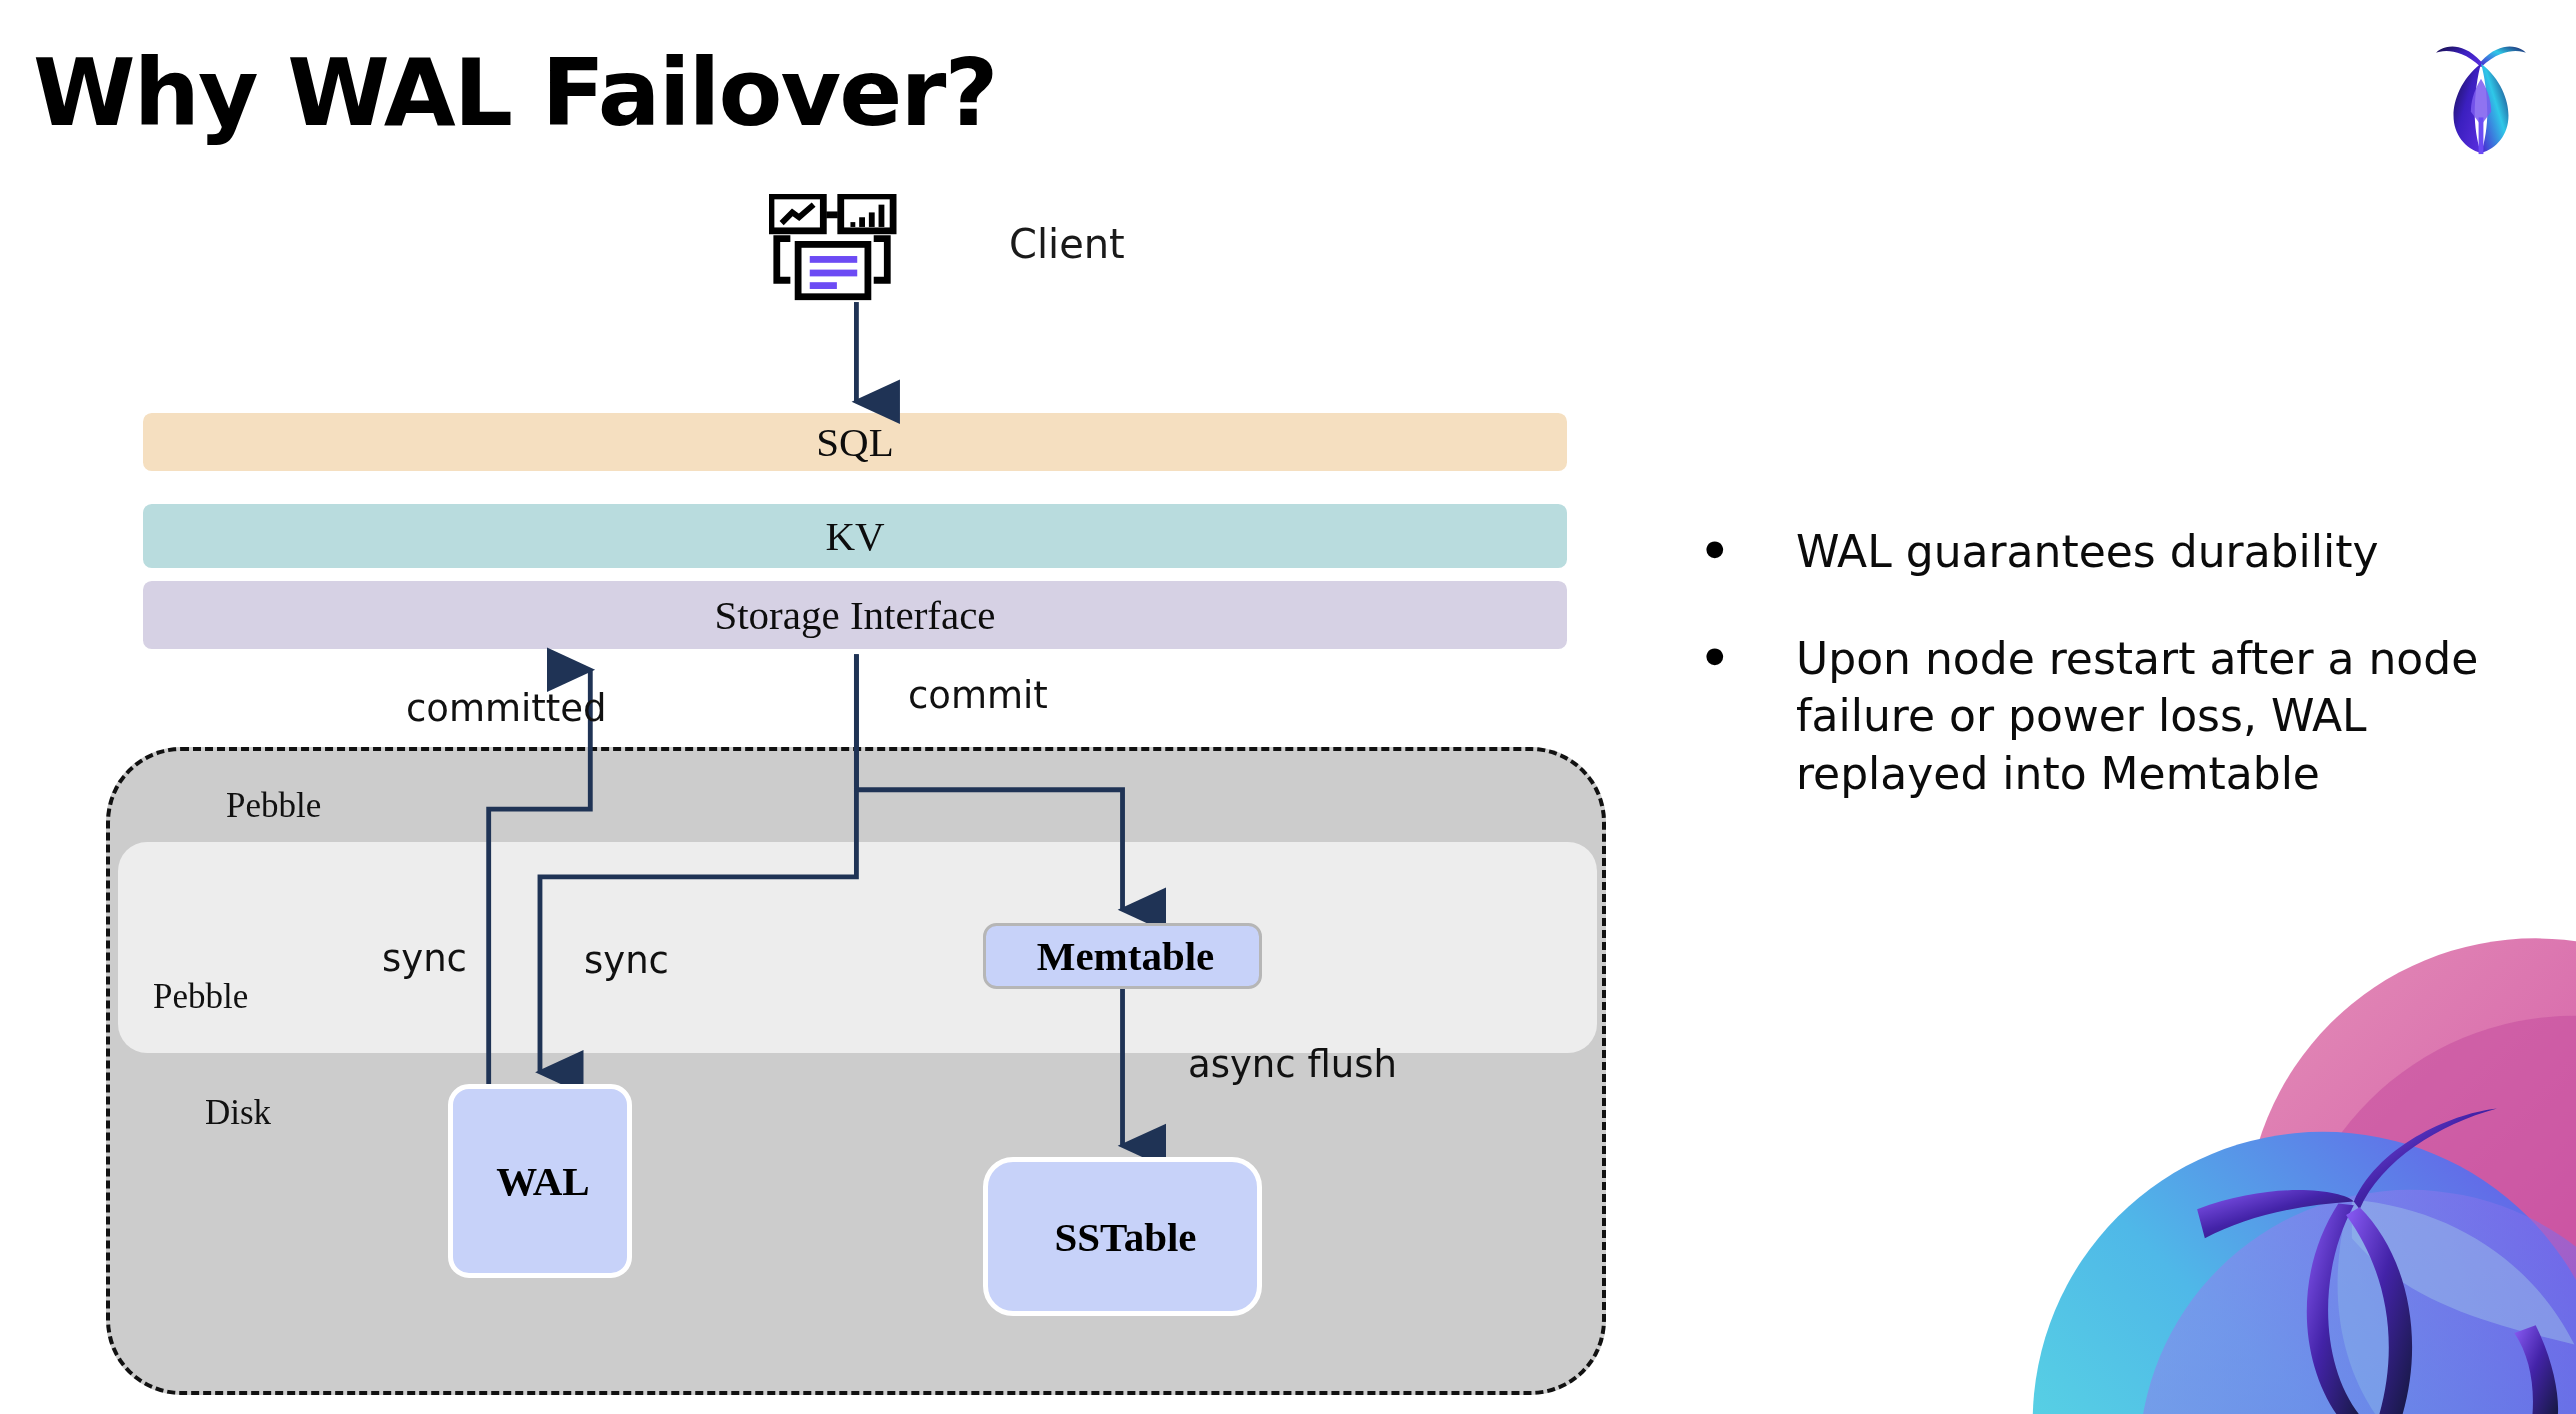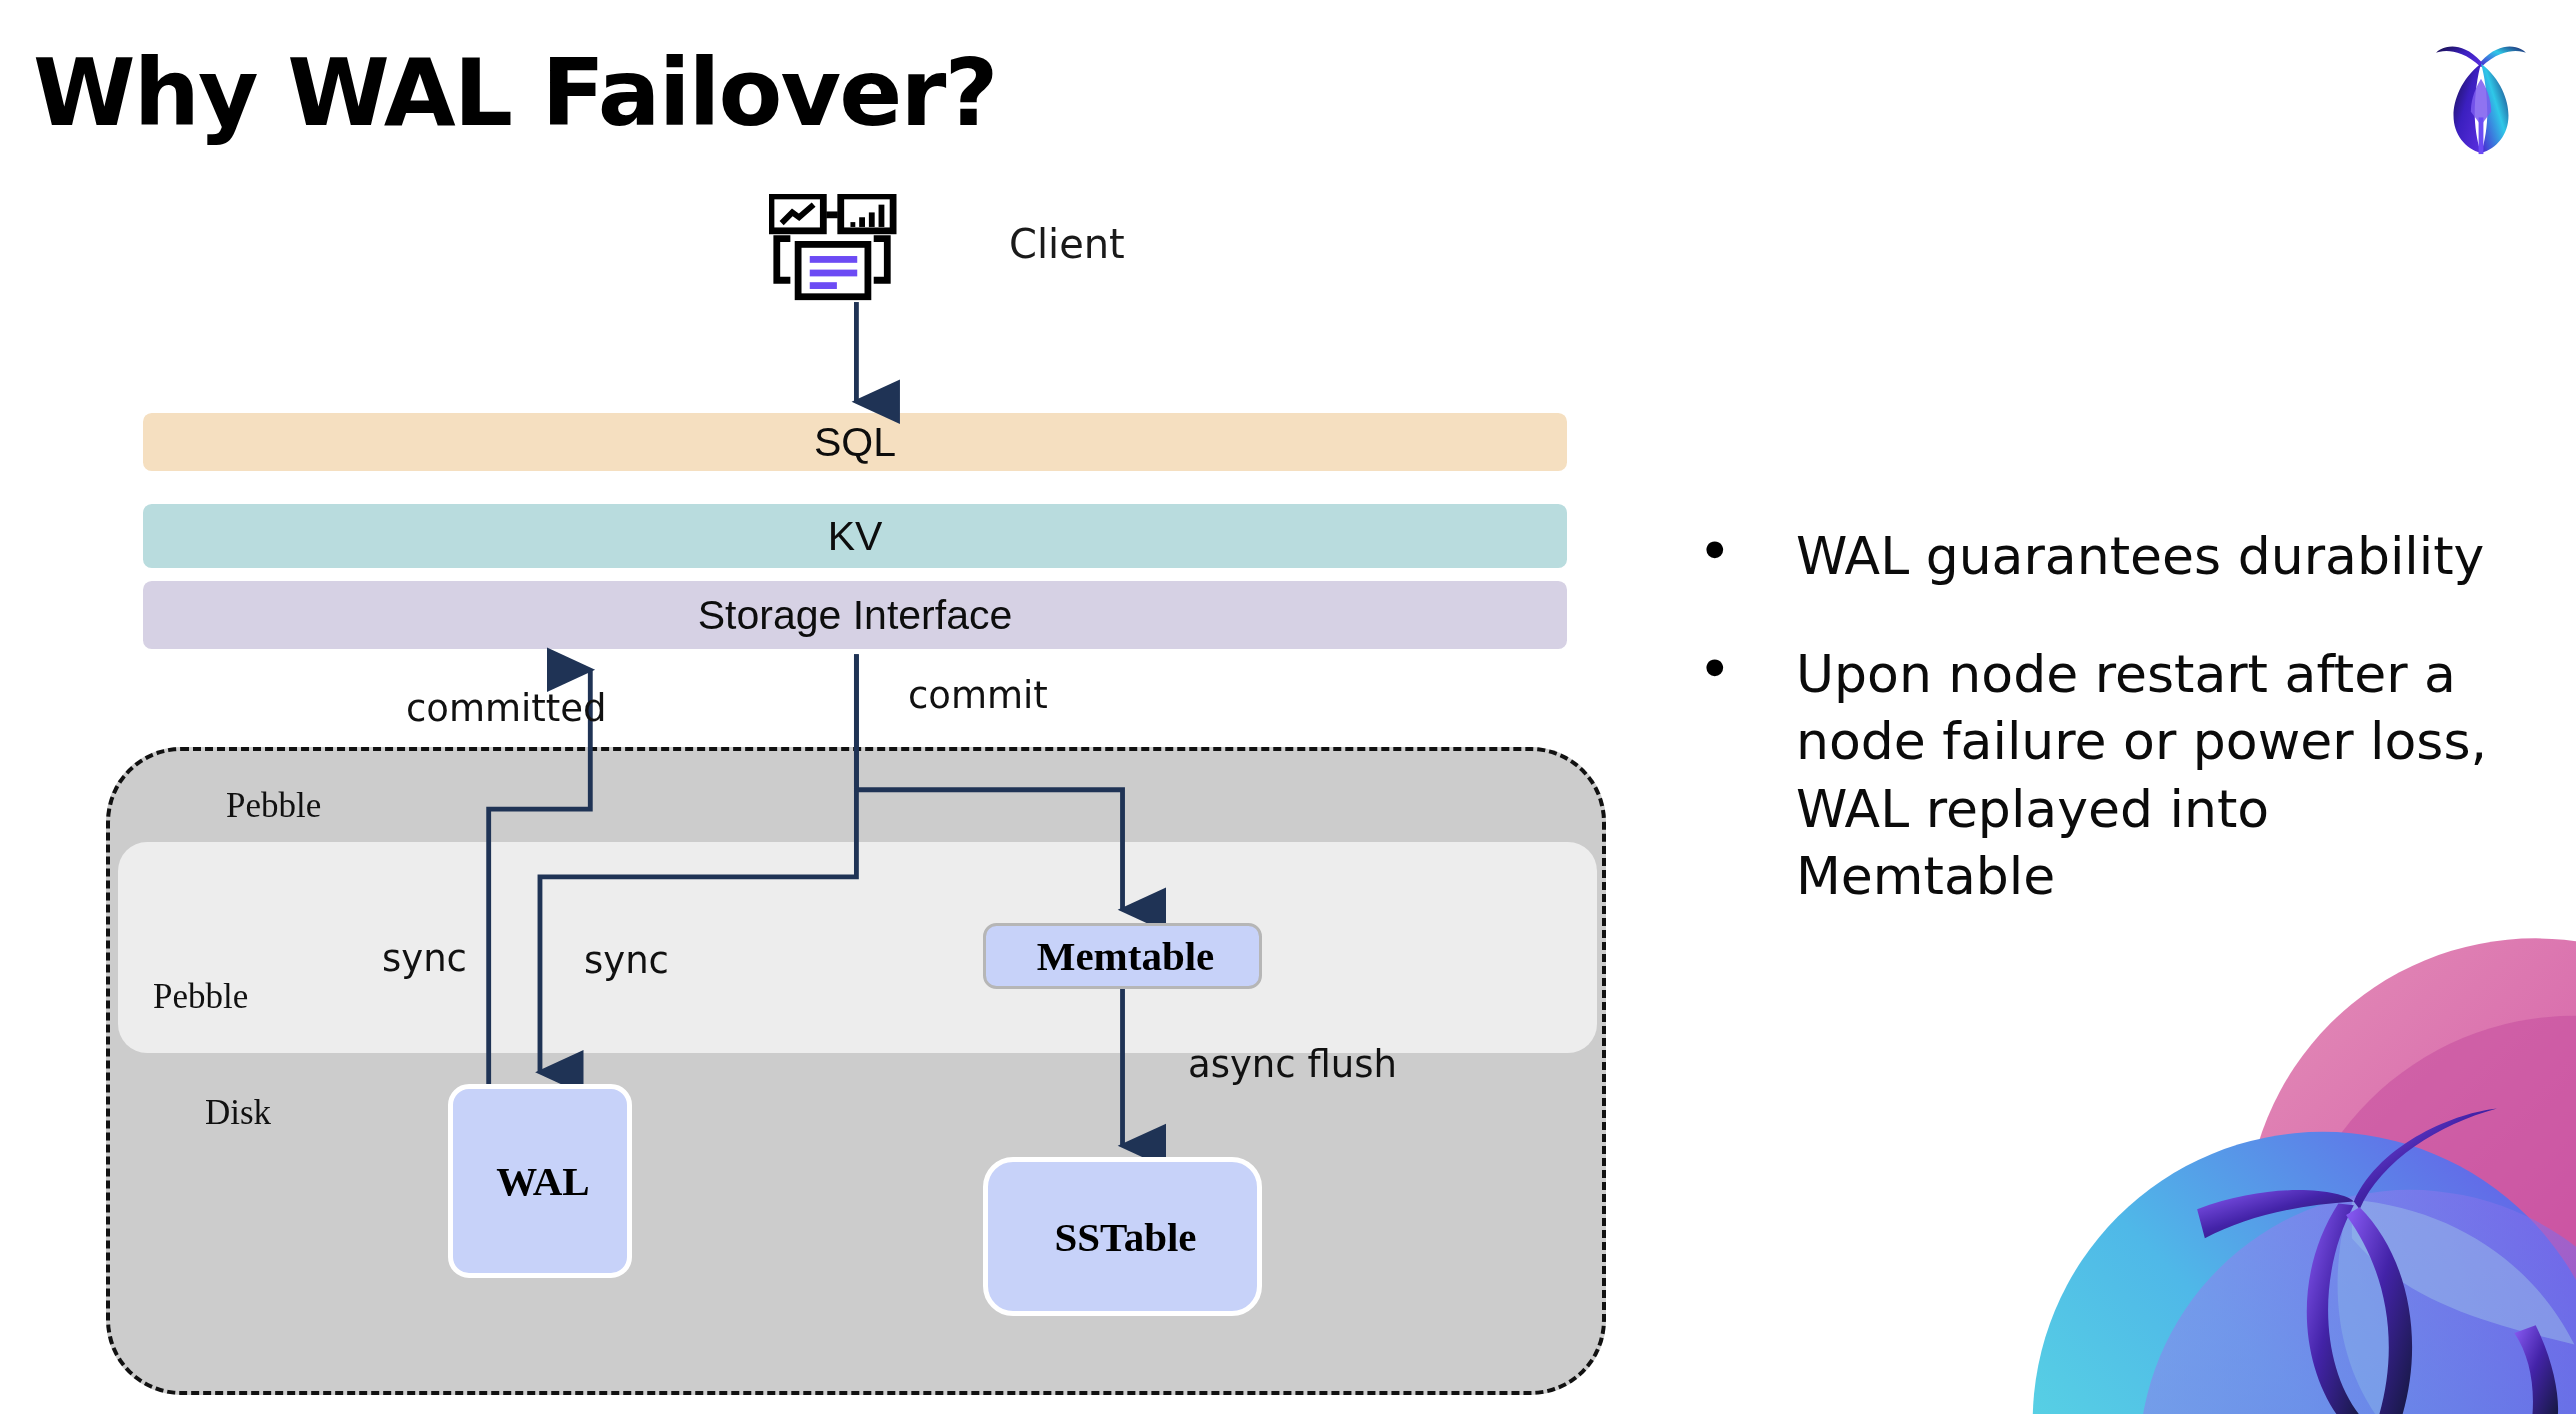--- a/index.html
+++ b/index.html
@@ -36,21 +36,21 @@
     font-size:40px;color:#1a1a1a;
     font-family:"DejaVu Sans", sans-serif;
     white-space:nowrap;
   }
 
   
   .bar{
     position:absolute;left:143px;width:1424px;
     border-radius:8.7px;
     display:flex;align-items:center;justify-content:center;
-    font-family:Liberation Sans, sans-serif;
+    font-family:Liberation Serif, serif;
     font-size:41px;color:#0d0d0d;
   }
   .bar-sql{top:413px;height:58px;background:#F5DFC0;}
   .bar-kv{top:504px;height:64px;background:#B9DCDE;}
   .bar-storage{top:581px;height:68px;background:#D6D1E4;}
 
   
   .pebble{
     position:absolute;left:106px;top:747px;width:1500px;height:648px;
     border:4.8px dashed #111111;
@@ -115,21 +115,21 @@
 
   
   .bullets{position:absolute;left:1703px;top:523px;width:832px;}
   .bullet-row{display:flex;align-items:flex-start;margin-bottom:50px;}
   .bullet-dot{
     font-size:39px;line-height:1.28;color:#000;
     width:93px;flex:none;
   }
   .bullet-text{
     font-family:"DejaVu Sans", sans-serif;
-    font-size:52px;line-height:1.30;color:#0b0b0b;
+    font-size:44px;line-height:1.30;color:#0b0b0b;
   }
 </style>
 </head>
 <body>
 
 <div class="slide">
 
   <div class="title">Why WAL Failover?</div>
 
   <div class="brand-logo">

